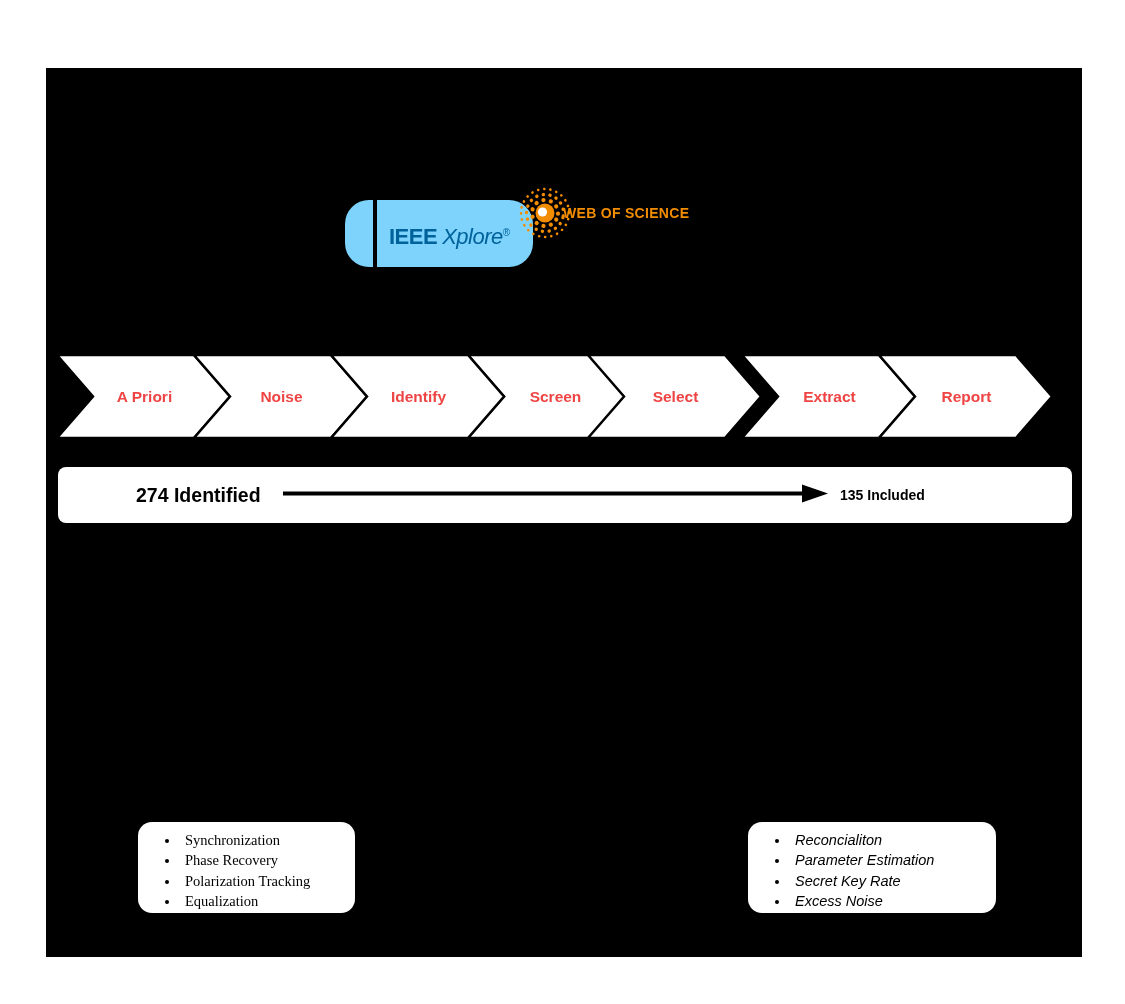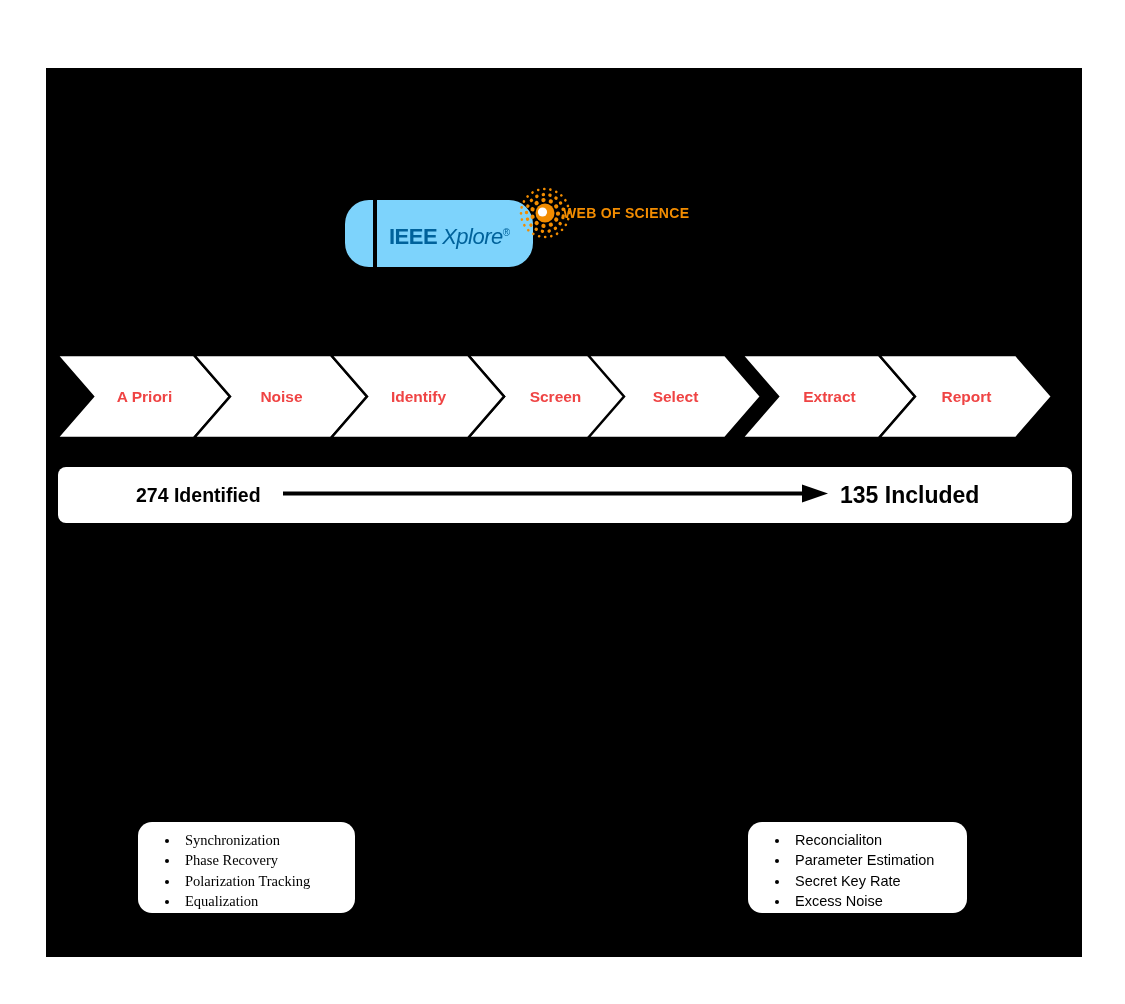--- a/index.html
+++ b/index.html
@@ -51,31 +51,31 @@
   .summary-bar {
     position:absolute; left:58px; top:467px; width:1014px; height:56px;
     background:#ffffff; border-radius:8px;
   }
   .summary-bar .identified {
     position:absolute; left:78px; top:0; height:100%;
     display:flex; align-items:center; font-weight:bold; font-size:19.5px;
   }
   .summary-bar .included {
     position:absolute; left:782px; top:0; height:100%;
-    display:flex; align-items:center; font-weight:bold; font-size:23px;
+    display:flex; align-items:center; font-weight:bold; font-size:14px;
   }
   .summary-arrow { position:absolute; left:225px; top:0; }
 
   
   .topic-box {
     position:absolute; top:822px; height:91px; background:#ffffff;
     border-radius:14px;
   }
   .topic-box.left  { left:138px; width:217px;font-family:Liberation Serif, serif; }
-  .topic-box.right { left:748px; width:219px; }
+  .topic-box.right { left:748px; width:248px;font-style:italic; }
   .topic-box ul { margin:0; padding:8px 0 0 42px; list-style:disc; }
   .topic-box li { font-size:14.5px; line-height:20.4px; padding-left:5px; white-space:nowrap; }
 </style>
 </head>
 <body>
 
 <div class="page">
   <div class="canvas"></div>
 
   <div class="ieee-logo">

